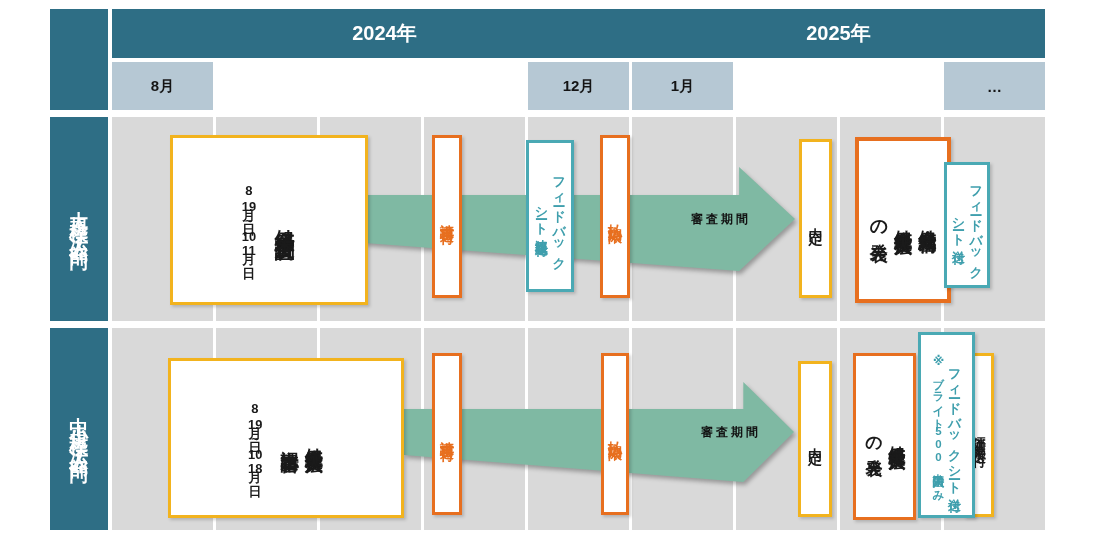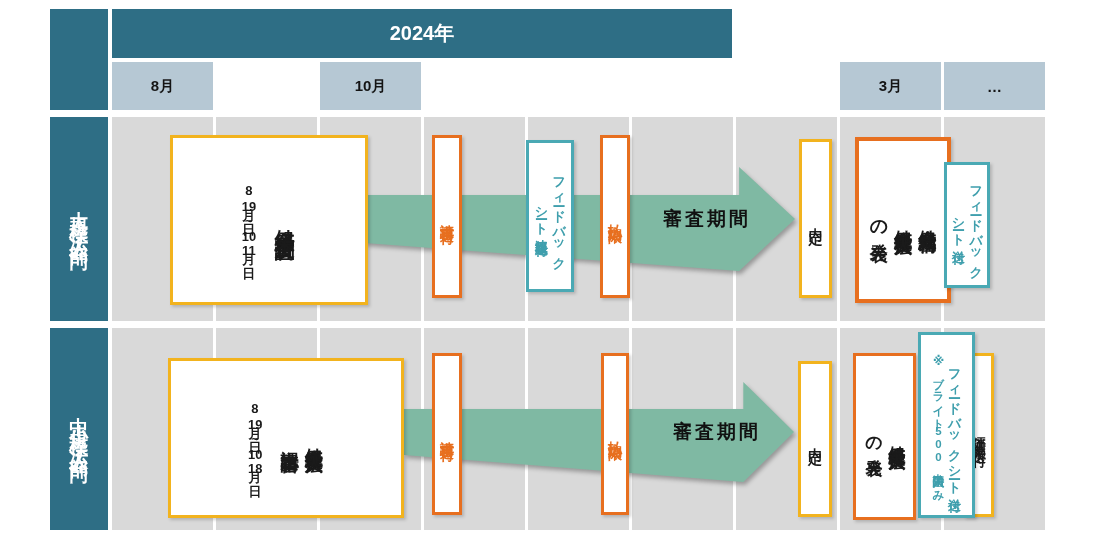--- a/index.html
+++ b/index.html
@@ -4,21 +4,21 @@
 <style>
   html,body{margin:0;padding:0;background:#fff;}
   .canvas{
     position:relative;width:1100px;height:540px;background:#ffffff;overflow:hidden;
     font-family:"Liberation Sans","DejaVu Sans",sans-serif;color:#1a1a1a;
   }
   
   .corner{position:absolute;left:50px;top:9px;width:58px;height:101px;background:#2E6E85;}
   .year{position:absolute;top:9px;height:49px;background:#2E6E85;color:#fff;
         font-weight:bold;font-size:20px;display:flex;align-items:center;justify-content:center;}
-  .y2024{left:112px;width:620px;}
+  .y2024{left:112px;width:545px;}
   .y2025{left:632px;width:413px;}
   .month{position:absolute;top:62px;height:48px;width:101px;background:#B6C8D4;color:#141414;
          font-weight:bold;font-size:15px;display:flex;align-items:center;justify-content:center;}
   
   .rlabel{position:absolute;left:50px;width:58px;background:#2E6E85;color:#fff;
           display:flex;align-items:center;justify-content:center;}
   .rlabel .vtext{font-size:19px;letter-spacing:7px;}
   .r1{top:117px;height:204px;}
   .r2{top:328px;height:202px;}
   
@@ -64,36 +64,37 @@
   .announce2 .vtext{font-size:17px;letter-spacing:1px;}
   .fb2{left:806px;top:4px;width:57px;height:186px;}
   .fb2 .vtext span:nth-child(2){font-size:11.5px;}
   .result2{left:852px;top:25px;width:30px;height:164px;}
   .result2 .vtext{letter-spacing:4px;}
   
   .arrow{position:absolute;z-index:1;filter:drop-shadow(2px 3px 2px rgba(0,0,0,0.30));}
   .arrow-shape{width:100%;height:100%;background:#7FB9A3;
                clip-path:polygon(0 27%,87% 27%,87% 0,100% 50%,87% 100%,0 73%);}
   .arrow-label{position:absolute;top:50%;transform:translateY(-50%);
-               font-size:19px;font-weight:bold;letter-spacing:3px;color:#111;white-space:nowrap;}
+               font-size:12px;font-weight:bold;letter-spacing:3px;color:#111;white-space:nowrap;}
   .a1{left:253px;top:50px;width:430px;height:104px;}
   .a1 .arrow-label{right:44px;}
   .a2{left:292px;top:54px;width:390px;height:100px;}
   .a2 .arrow-label{right:33px;}
 </style>
 </head>
 <body>
 
 <div class="canvas">
 
   <div class="corner"></div>
   <div class="year y2024">2024年</div>
+  <div class="year y2025">2025年</div>
   <div class="month" style="left:112px">8月</div>
-  <div class="month" style="left:320px">10月</div>
-  <div class="month" style="left:840px">3月</div>
+  <div class="month" style="left:528px">12月</div>
+  <div class="month" style="left:632px">1月</div>
   <div class="month" style="left:944px">…</div>
 
   <div class="rlabel r1">
     <div class="vtext">大規模法人部門</div>
   </div>
   <div class="rlabel r2">
     <div class="vtext">中小規模法人部門</div>
   </div>
 
   <div class="rowbody row1">

